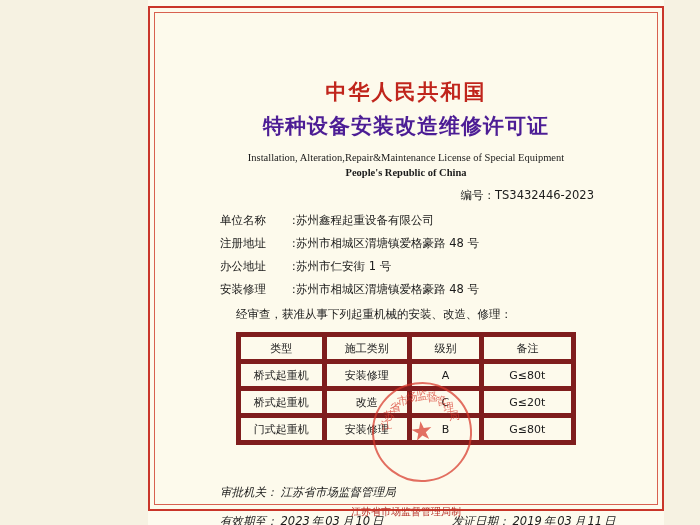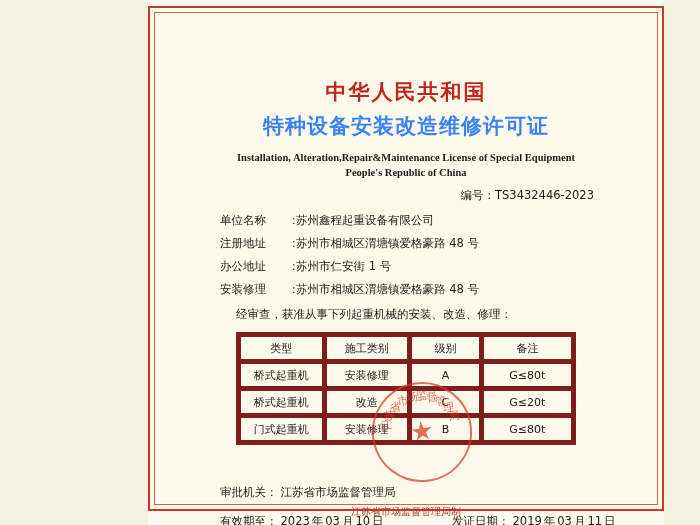--- a/index.html
+++ b/index.html
@@ -71,32 +71,32 @@
     text-align: center;
     color: #c0251c;
     font-size: 21px;
     font-weight: bold;
     letter-spacing: 2px;
     font-family: "DejaVu Sans", "Liberation Sans", sans-serif;
     margin-top: 22px;
   }
   .title-cn2 {
     text-align: center;
-    color: #3b82f6;
+    color: #4c1d95;
     font-size: 21px;
     font-weight: bold;
     letter-spacing: 1px;
     font-family: "DejaVu Sans", "Liberation Sans", sans-serif;
     margin-top: 6px;
   }
   .title-en1 {
     text-align: center;
     color: #1b1b1b;
     font-size: 10.5px;
-    font-weight: bold;
+    font-weight: normal;
     margin-top: 12px;
     font-family: "Liberation Serif", serif;
   }
   .title-en2 {
     text-align: center;
     color: #1b1b1b;
     font-size: 10.5px;
     font-weight: bold;
     margin-top: 4px;
     font-family: "Liberation Serif", serif;
@@ -173,20 +173,21 @@
     margin-top: 40px;
     padding-left: 40px;
     font-size: 11.5px;
     color: #1b1b1b;
     font-family: "DejaVu Sans", "Liberation Sans", sans-serif;
   }
   .sign-row {
     display: flex;
     align-items: flex-start;
     margin-bottom: 14px;
+    font-style: italic;
   }
   .sign-left {
     width: 232px;
     flex: none;
     display: flex;
     align-items: baseline;
   }
   .sign-right {
     flex: 1;
     display: flex;

